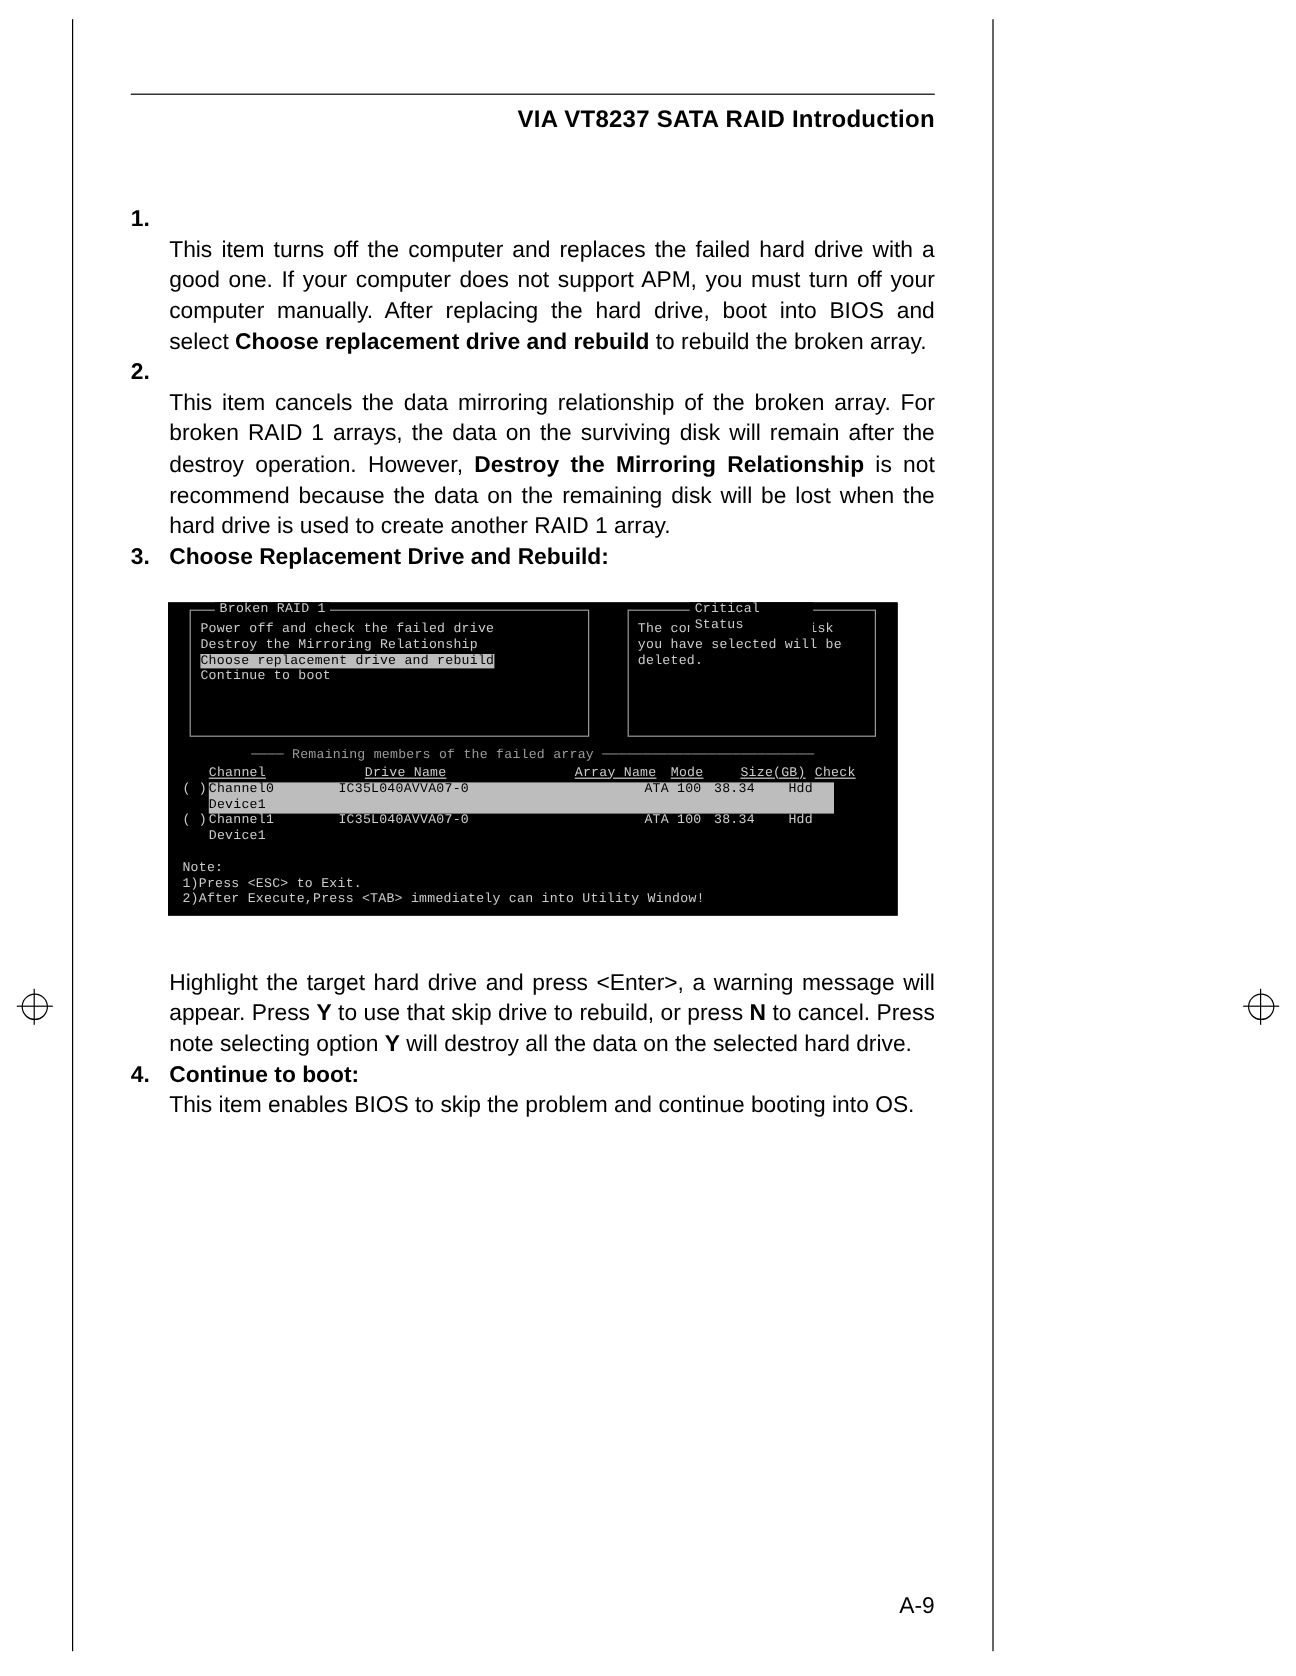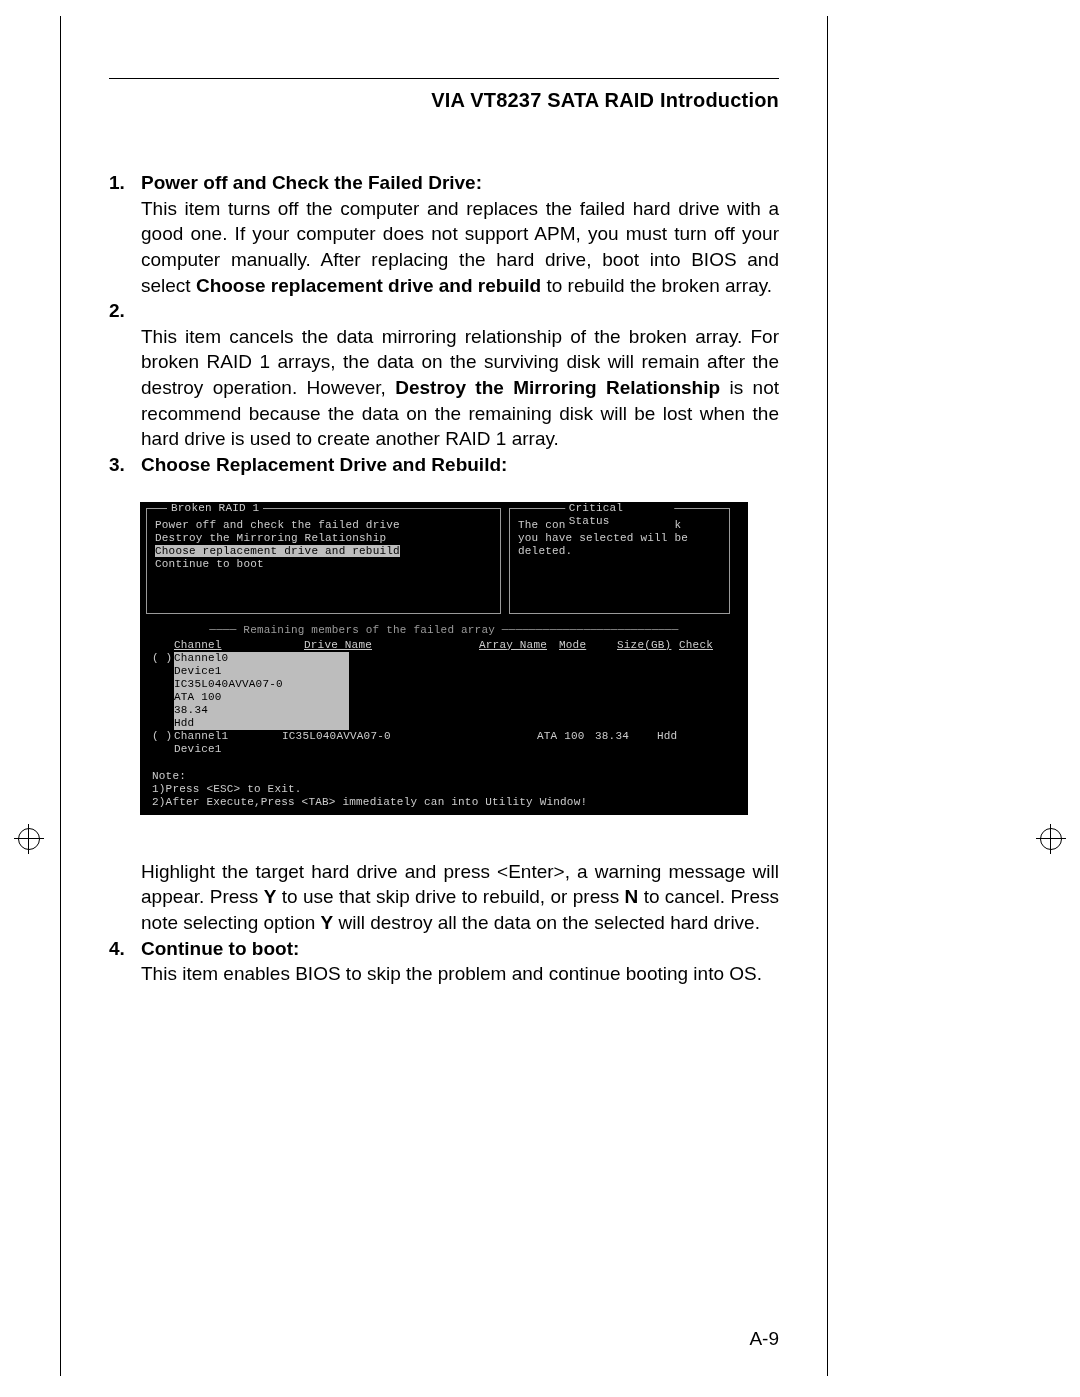--- a/index.html
+++ b/index.html
@@ -72,21 +72,21 @@
     padding: 2px 0 2px 0;
     border: 2px solid #000;
   }
   .bios .panel-row {
     display: flex;
     position: relative;
   }
   .panel {
     position: relative;
     border: 1px solid #9a9a9a;
-    margin: 2px 4px;
+    margin: 2px 16px;
     padding: 10px 8px 22px 8px;
     box-sizing: border-box;
     height: 106px;
   }
   .panel-left  { width: 355px; }
   .panel-right { width: 221px; }
   .panel-title {
     position: absolute;
     top: -7px;
     background: #000;
@@ -168,21 +168,21 @@
     <span class="crop-circle"></span>
   </div>
 
 <div class="page">
   <hr class="hr">
   <div class="header-title">VIA VT8237 SATA RAID Introduction</div>
 
   <div class="item">
     <div class="item-num">1.</div>
     <div class="item-body">
-      <span class="item-title">Power off and Check the Failed Drive:</span><br>
+      <br>
       <span>This item turns off the computer and replaces the failed hard drive with a good one. If your computer does not support APM, you must turn off your computer manually. After replacing the hard drive, boot into BIOS and select </span><span class="bold">Choose replacement drive and rebuild</span><span> to rebuild the broken array.</span>
     </div>
   </div>
 
   <div class="item">
     <div class="item-num">2.</div>
     <div class="item-body">
       <br>
       <span>This item cancels the data mirroring relationship of the broken array.  For broken RAID 1 arrays, the data on the surviving disk will remain after the destroy operation. However, </span><span class="bold">Destroy the Mirroring Relationship</span><span> is not recommend because the data on the remaining disk will be lost when the hard drive is used to create another RAID 1 array.</span>
     </div>
@@ -217,21 +217,21 @@
         <div class="chdr">
           <span class="c-chan">Channel</span>
           <span class="c-drive">Drive Name</span>
           <span class="c-arr">Array Name</span>
           <span class="c-mode">Mode</span>
           <span class="c-size">Size(GB)</span>
           <span class="c-stat">Check</span>
         </div>
         <div class="crow">
           <span class="paren">( )</span>
-            <span class="inv" style="display:inline-flex;flex-direction:column;">
+            <span class="inv" style="display:inline-flex;">
               <span style="width:108px;">Channel0 Device1</span>
               <span style="width:175px;">IC35L040AVVA07-0</span>
               <span style="width:80px;"></span>
               <span style="width:58px;">ATA 100</span>
               <span style="width:62px;">38.34</span>
               <span style="width:38px;">Hdd</span>
             </span>
         </div>
         <div class="crow">
           <span class="paren">( )</span>

